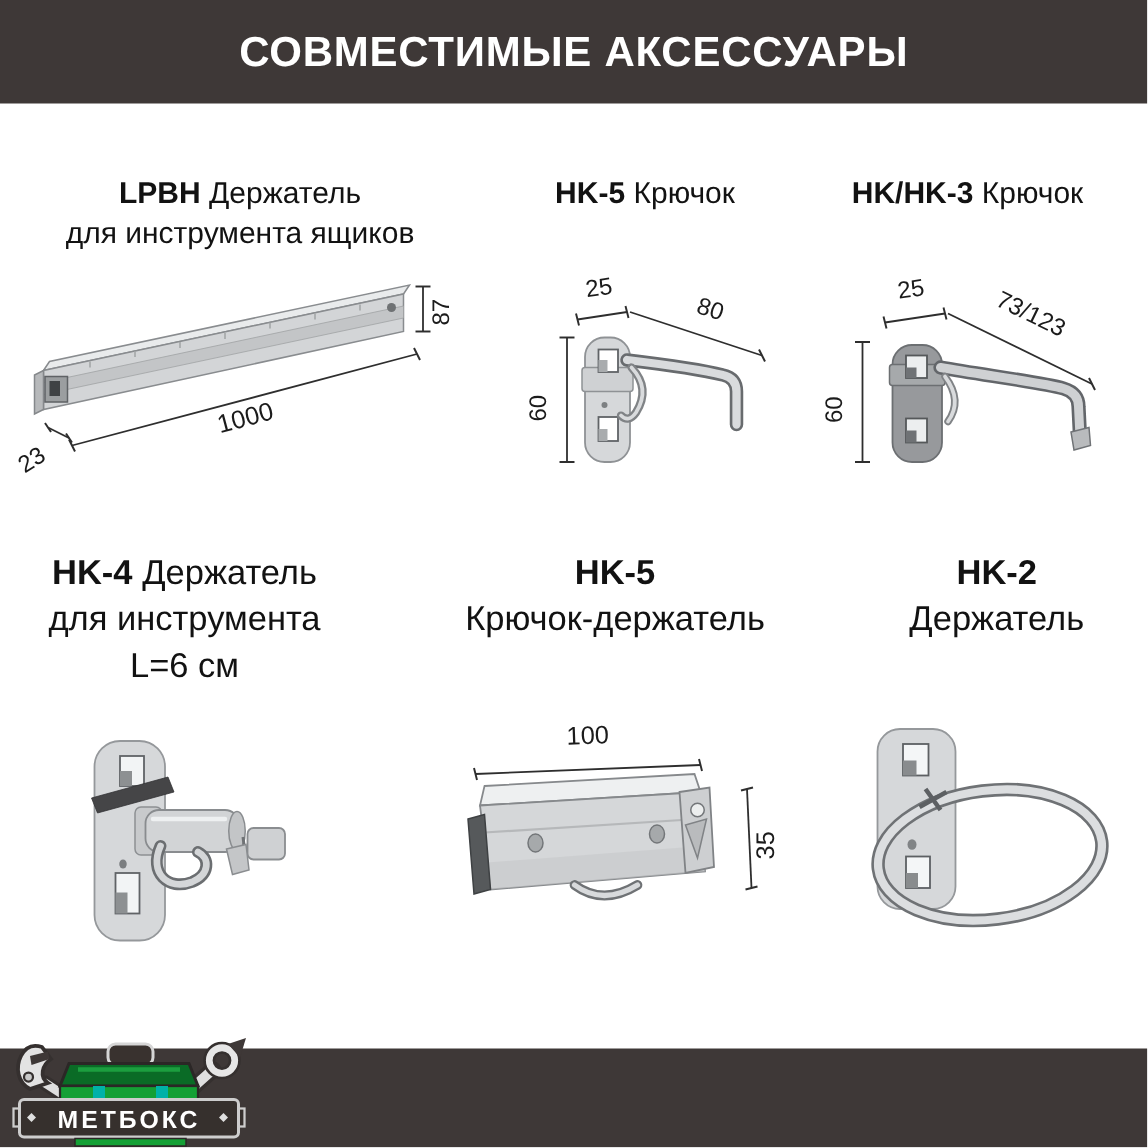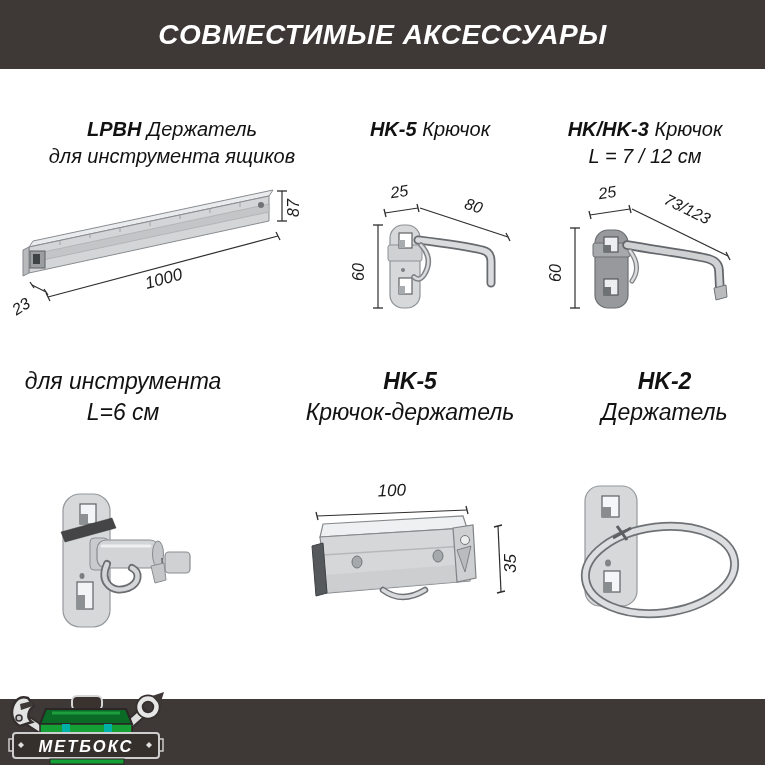--- a/index.html
+++ b/index.html
@@ -1,17 +1,17 @@
 <!DOCTYPE html>
 <html><head>
 <meta charset="utf-8">
 <style>
   html,body{margin:0;padding:0;background:#ffffff;}
   .page{position:relative;width:765px;height:765px;background:#ffffff;overflow:hidden;
-        font-family:"Liberation Sans",sans-serif;color:#121212;font-style:italic;}
+        font-family:"Liberation Sans",sans-serif;color:#121212;}
   .bar{position:absolute;left:0;width:765px;background:#3E3837;}
   .header{top:0;height:69px;display:flex;align-items:center;justify-content:center;z-index:1;}
   .header-title{color:#ffffff;font-weight:bold;font-size:28px;letter-spacing:.5px;}
   .footer{top:699px;height:66px;z-index:1;}
   .ptitle{position:absolute;text-align:center;color:#121212;}
   .r1{font-size:20px;line-height:27px;}
   .r2{font-size:23px;line-height:31px;}
   .code{font-weight:bold;}
   .code.mr{margin-right:.28em;}
   svg{position:absolute;overflow:visible;}
@@ -24,35 +24,35 @@
 </style>
 </head>
 <body>
 
 <div class="page">
 
   <div class="bar header">
     <div class="header-title">СОВМЕСТИМЫЕ АКСЕССУАРЫ</div>
   </div>
 
-  <div class="ptitle r1" style="left:27px;top:116px;width:290px;">
+  <div class="ptitle r1" style="left:15px;top:116px;width:290px;">
     <div><span class="code mr">LPBH</span><span>Держатель</span></div>
     <div>для инструмента ящиков</div>
   </div>
 
   <div class="ptitle r1" style="left:350px;top:116px;width:160px;">
     <div><span class="code mr">HK-5</span><span>Крючок</span></div>
   </div>
 
   <div class="ptitle r1" style="left:540px;top:116px;width:210px;">
     <div><span class="code mr">HK/HK-3</span><span>Крючок</span></div>
-    <div>L = 7 / 12 см</div>
   </div>
 
   <div class="ptitle r2" style="left:8px;top:366px;width:230px;">
+    <div><span class="code mr">HK-4</span><span>Держатель</span></div>
     <div>для инструмента</div>
     <div>L=6 см</div>
   </div>
 
   <div class="ptitle r2" style="left:295px;top:366px;width:230px;text-align:center;">
     <div><span class="code">HK-5</span></div>
     <div>Крючок-держатель</div>
   </div>
 
   <div class="ptitle r2" style="left:562px;top:366px;width:205px;">

